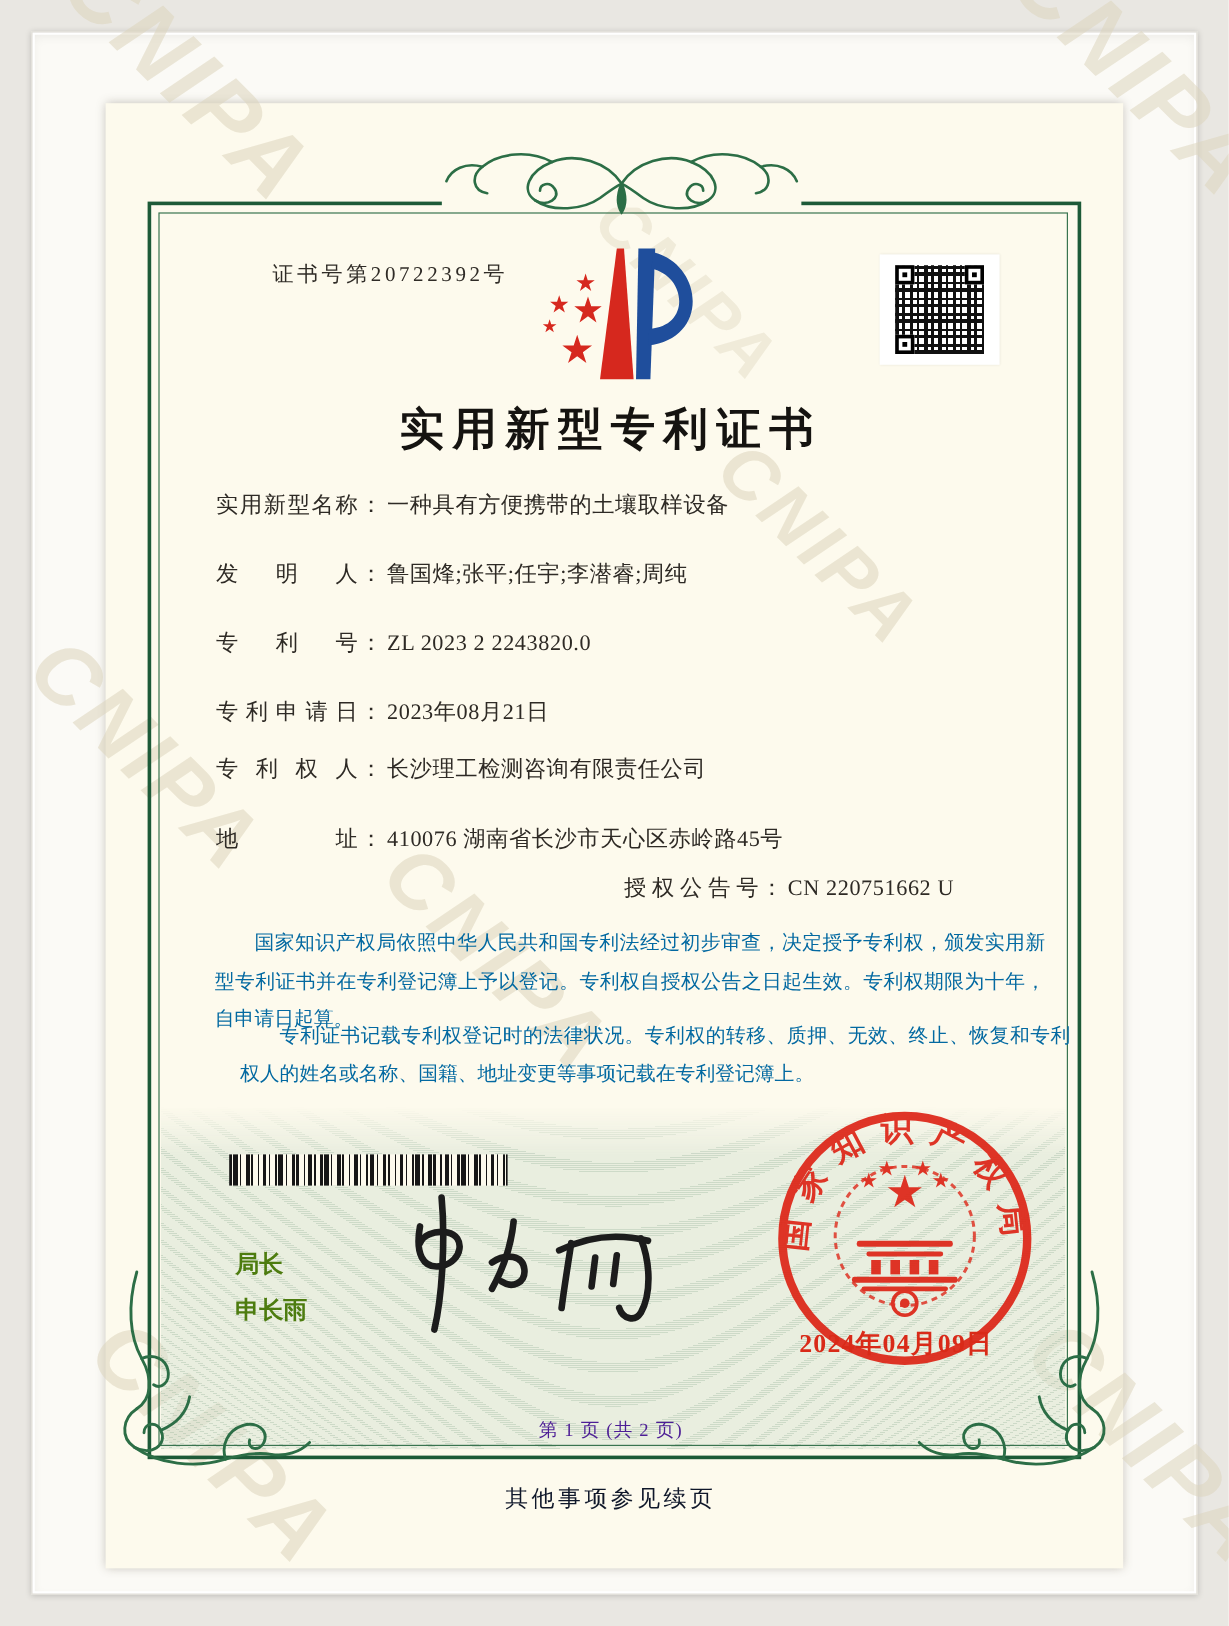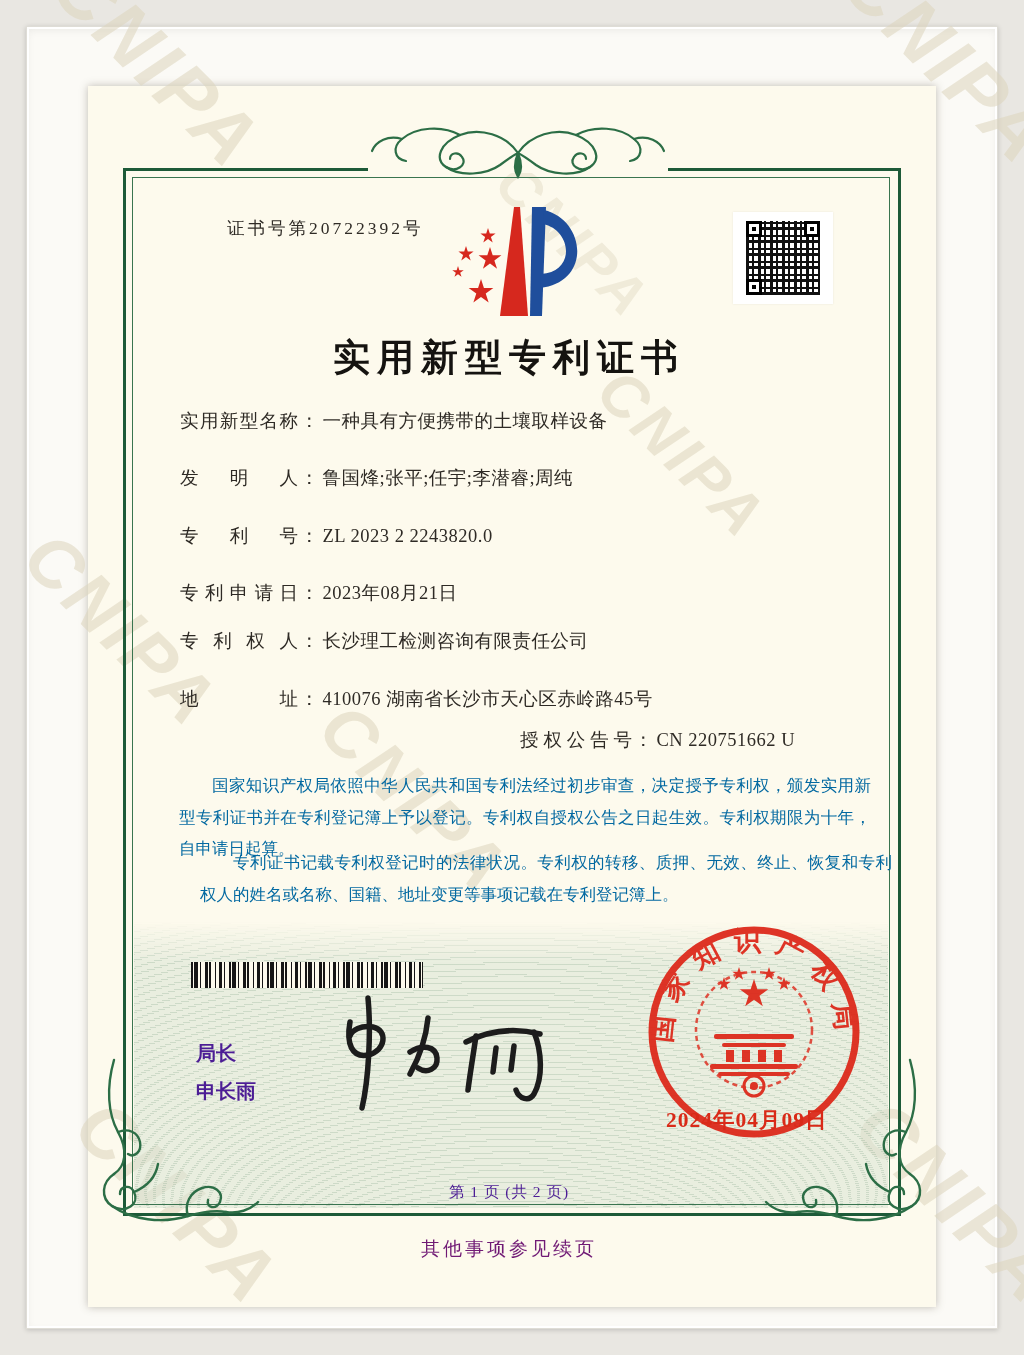--- a/index.html
+++ b/index.html
@@ -30,21 +30,21 @@
   .title{position:absolute;left:123px;top:333px;width:772px;text-align:center;z-index:6;
     font-size:37px;font-weight:bold;letter-spacing:7px;color:#151310;}
   .field-row{position:absolute;left:180px;z-index:6;font-size:18.5px;color:#2e2a25;white-space:nowrap;}
   .flabel{display:inline-block;width:118px;text-align:justify;text-align-last:justify;vertical-align:bottom;}
   .fcolon{display:inline-block;margin:0 4px 0 2px;}
   .fvalue{letter-spacing:.5px;}
   .para{position:absolute;left:179px;width:692px;z-index:6;font-size:16.5px;line-height:1.92;
     color:#0369a1;text-indent:2em;text-align:justify;}
   .barcode{position:absolute;left:191px;top:962px;width:232px;height:26px;z-index:6;
     background:repeating-linear-gradient(90deg,#161616 0 2px,#fdfaed 2px 3px,#161616 3px 7px,#fdfaed 7px 9px,#161616 9px 10px,#fdfaed 10px 14px,#161616 14px 17px,#fdfaed 17px 18px,#161616 18px 20px,#fdfaed 20px 24px,#161616 24px 25px,#fdfaed 25px 28px,#161616 28px 31px,#fdfaed 31px 33px,#161616 33px 34px,#fdfaed 34px 38px);}
-  .signer{position:absolute;left:196px;z-index:6;font-size:20px;font-weight:bold;color:#4c1d95;
+  .signer{position:absolute;left:196px;z-index:6;font-size:20px;font-weight:bold;color:#4d7c0f;
     font-family:"Liberation Sans","DejaVu Sans",sans-serif;}
   #signature{position:absolute;left:298px;top:992px;z-index:7;}
   #seal{position:absolute;left:644px;top:922px;z-index:8;}
   .seal-date{position:absolute;left:666px;top:1105px;width:200px;z-index:9;font-size:21.5px;
     font-weight:bold;color:#d92a18;letter-spacing:1px;white-space:nowrap;}
   .page-no{position:absolute;left:123px;top:1182px;width:772px;text-align:center;z-index:6;font-size:15.5px;color:#4c1d95;letter-spacing:1px;}
   .continuation{position:absolute;left:123px;top:1236px;width:772px;text-align:center;z-index:6;font-size:19px;color:#2b2archive723;letter-spacing:3px;color:#2b2722;}
   
   .qr-wrap{position:absolute;left:733px;top:212px;width:100px;height:92px;background:#ffffff;z-index:6;box-shadow:0 0 2px rgba(0,0,0,.08);}
   .qr{position:absolute;left:13px;top:9px;width:74px;height:74px;
@@ -208,15 +208,15 @@
         <rect x="74" y="150" width="72" height="4" rx="2"></rect>
         <circle cx="110" cy="164" r="10" fill="none" stroke="#dd2618" stroke-width="3"></circle>
         <circle cx="110" cy="164" r="4"></circle>
       </g>
       <circle cx="110" cy="108" r="58" fill="none" stroke="#dd2618" stroke-width="2.5" stroke-dasharray="5 4" opacity=".85"></circle>
     </g>
   </svg>
   <div class="seal-date">2024年04月09日</div>
 
   <div class="page-no">第 1 页 (共 2 页)</div>
-  <div class="continuation" style="color:#701a75;">其他事项参见续页</div>
+  <div class="continuation" style="color:#0f172a;">其他事项参见续页</div>
 
 </div>
 
 </body></html>

